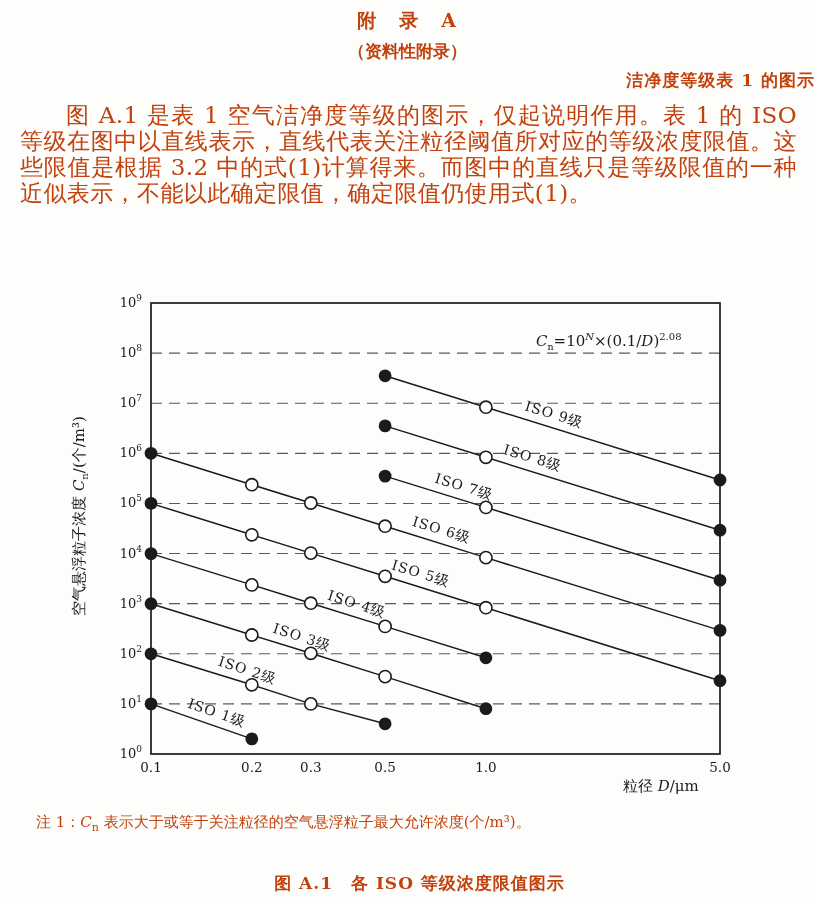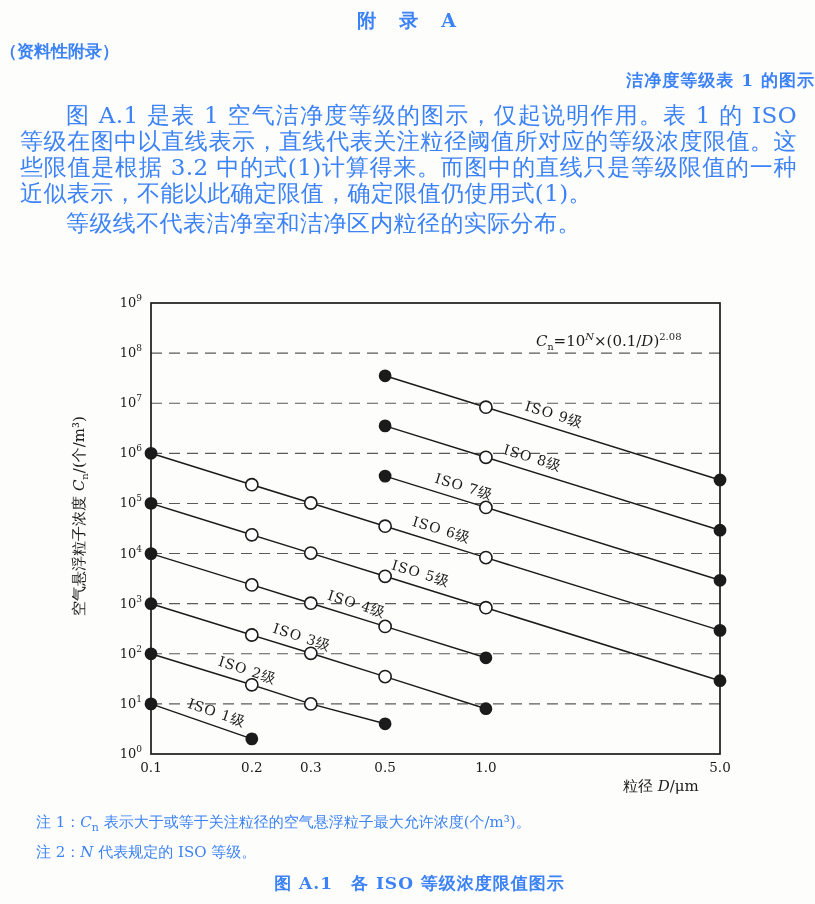--- a/index.html
+++ b/index.html
@@ -1,27 +1,27 @@
 <!DOCTYPE html>
 <html><head>
 <meta charset="utf-8">
 <style>
   html,body{margin:0;padding:0;background:#e8e8e8;}
   .page{
     position:relative;
     width:815px;height:904px;
     margin:0 auto;
     background:#fdfdfc;
-    color:#3b82f6;
+    color:#c2410c;
     font-family:"DejaVu Serif","Liberation Serif",serif;
     overflow:hidden;
   }
   .headings{padding-top:8px;}
   .h1{font-size:19px;font-weight:bold;text-align:center;margin:0 0 6px 0;letter-spacing:2px;}
-  .h2{font-size:17px;font-weight:bold;text-align:left;margin:0 0 6px 0;}
+  .h2{font-size:17px;font-weight:bold;text-align:center;margin:0 0 6px 0;}
   .h3{font-size:17px;font-weight:bold;text-align:right;margin:0 0 10px 0;letter-spacing:1px;}
   .para{
     font-size:23px;line-height:26px;
     margin:0 18px 4px 20px;
     text-indent:2em;text-align:justify;
     letter-spacing:0.4px;
   }
   .chart-wrap{position:absolute;left:48px;top:288px;width:740px;height:515px;}
   svg text{font-family:"DejaVu Serif","Liberation Serif",serif;fill:#1b1b1b;}
   .notes{position:absolute;left:36px;top:810px;width:740px;}
@@ -38,21 +38,20 @@
 
 <div class="page">
 
   <div class="headings">
     <div class="h1">附　录　A</div>
     <div class="h2">（资料性附录）</div>
     <div class="h3">洁净度等级表 1 的图示</div>
   </div>
 
   <p class="para">图 A.1 是表 1 空气洁净度等级的图示，仅起说明作用。表 1 的 ISO 等级在图中以直线表示，直线代表关注粒径阈值所对应的等级浓度限值。这些限值是根据 3.2 中的式(1)计算得来。而图中的直线只是等级限值的一种近似表示，不能以此确定限值，确定限值仍使用式(1)。</p>
-  <p class="para">等级线不代表洁净室和洁净区内粒径的实际分布。</p>
 
   <div class="chart-wrap">
     <svg id="chart-svg" width="740" height="515" viewBox="0 0 740 515">
         <line x1="103" x2="672" y1="415.8888888888889" y2="415.8888888888889" stroke="#5a5a5a" stroke-width="1.1" stroke-dasharray="11 7"></line>
         <line x1="103" x2="672" y1="365.77777777777777" y2="365.77777777777777" stroke="#5a5a5a" stroke-width="1.1" stroke-dasharray="11 7"></line>
         <line x1="103" x2="672" y1="315.6666666666667" y2="315.6666666666667" stroke="#5a5a5a" stroke-width="1.1" stroke-dasharray="11 7"></line>
         <line x1="103" x2="672" y1="265.55555555555554" y2="265.55555555555554" stroke="#5a5a5a" stroke-width="1.1" stroke-dasharray="11 7"></line>
         <line x1="103" x2="672" y1="215.44444444444443" y2="215.44444444444443" stroke="#5a5a5a" stroke-width="1.1" stroke-dasharray="11 7"></line>
         <line x1="103" x2="672" y1="165.33333333333337" y2="165.33333333333337" stroke="#5a5a5a" stroke-width="1.1" stroke-dasharray="11 7"></line>
         <line x1="103" x2="672" y1="115.22222222222223" y2="115.22222222222223" stroke="#5a5a5a" stroke-width="1.1" stroke-dasharray="11 7"></line>
@@ -130,18 +129,17 @@
         <text x="437.9" y="484" text-anchor="middle" font-size="13.5">1.0</text>
         <text x="672.0" y="484" text-anchor="middle" font-size="13.5">5.0</text>
         <text x="575" y="503" font-size="15"><tspan>粒径 </tspan><tspan font-style="italic">D</tspan><tspan>/μm</tspan></text>
         <text transform="translate(36,228) rotate(-90)" text-anchor="middle" font-size="15"><tspan>空气悬浮粒子浓度  </tspan><tspan font-style="italic">C</tspan><tspan dy="3.5" font-size="10">n</tspan><tspan dy="-3.5">/(个/m³)</tspan></text>
         <text x="488" y="58" font-size="15"><tspan font-style="italic">C</tspan><tspan dy="3.5" font-size="9.5">n</tspan><tspan dy="-3.5">=10</tspan><tspan dy="-6" font-size="10" font-style="italic">N</tspan><tspan dy="6">×(0.1/</tspan><tspan font-style="italic">D</tspan><tspan>)</tspan><tspan dy="-6" font-size="10">2.08</tspan></text>
       </svg>
   </div>
 
   <div class="notes">
     <p class="note"><span>注 1：</span><i>C</i><sub>n</sub><span> 表示大于或等于关注粒径的空气悬浮粒子最大允许浓度(个/m³)。</span></p>
-    <p class="note"><span>注 2：</span><i>N</i><span> 代表规定的 ISO 等级。</span></p>
   </div>
 
   <p class="caption">图 A.1　各 ISO 等级浓度限值图示</p>
 
 </div>
 
 </body></html>

